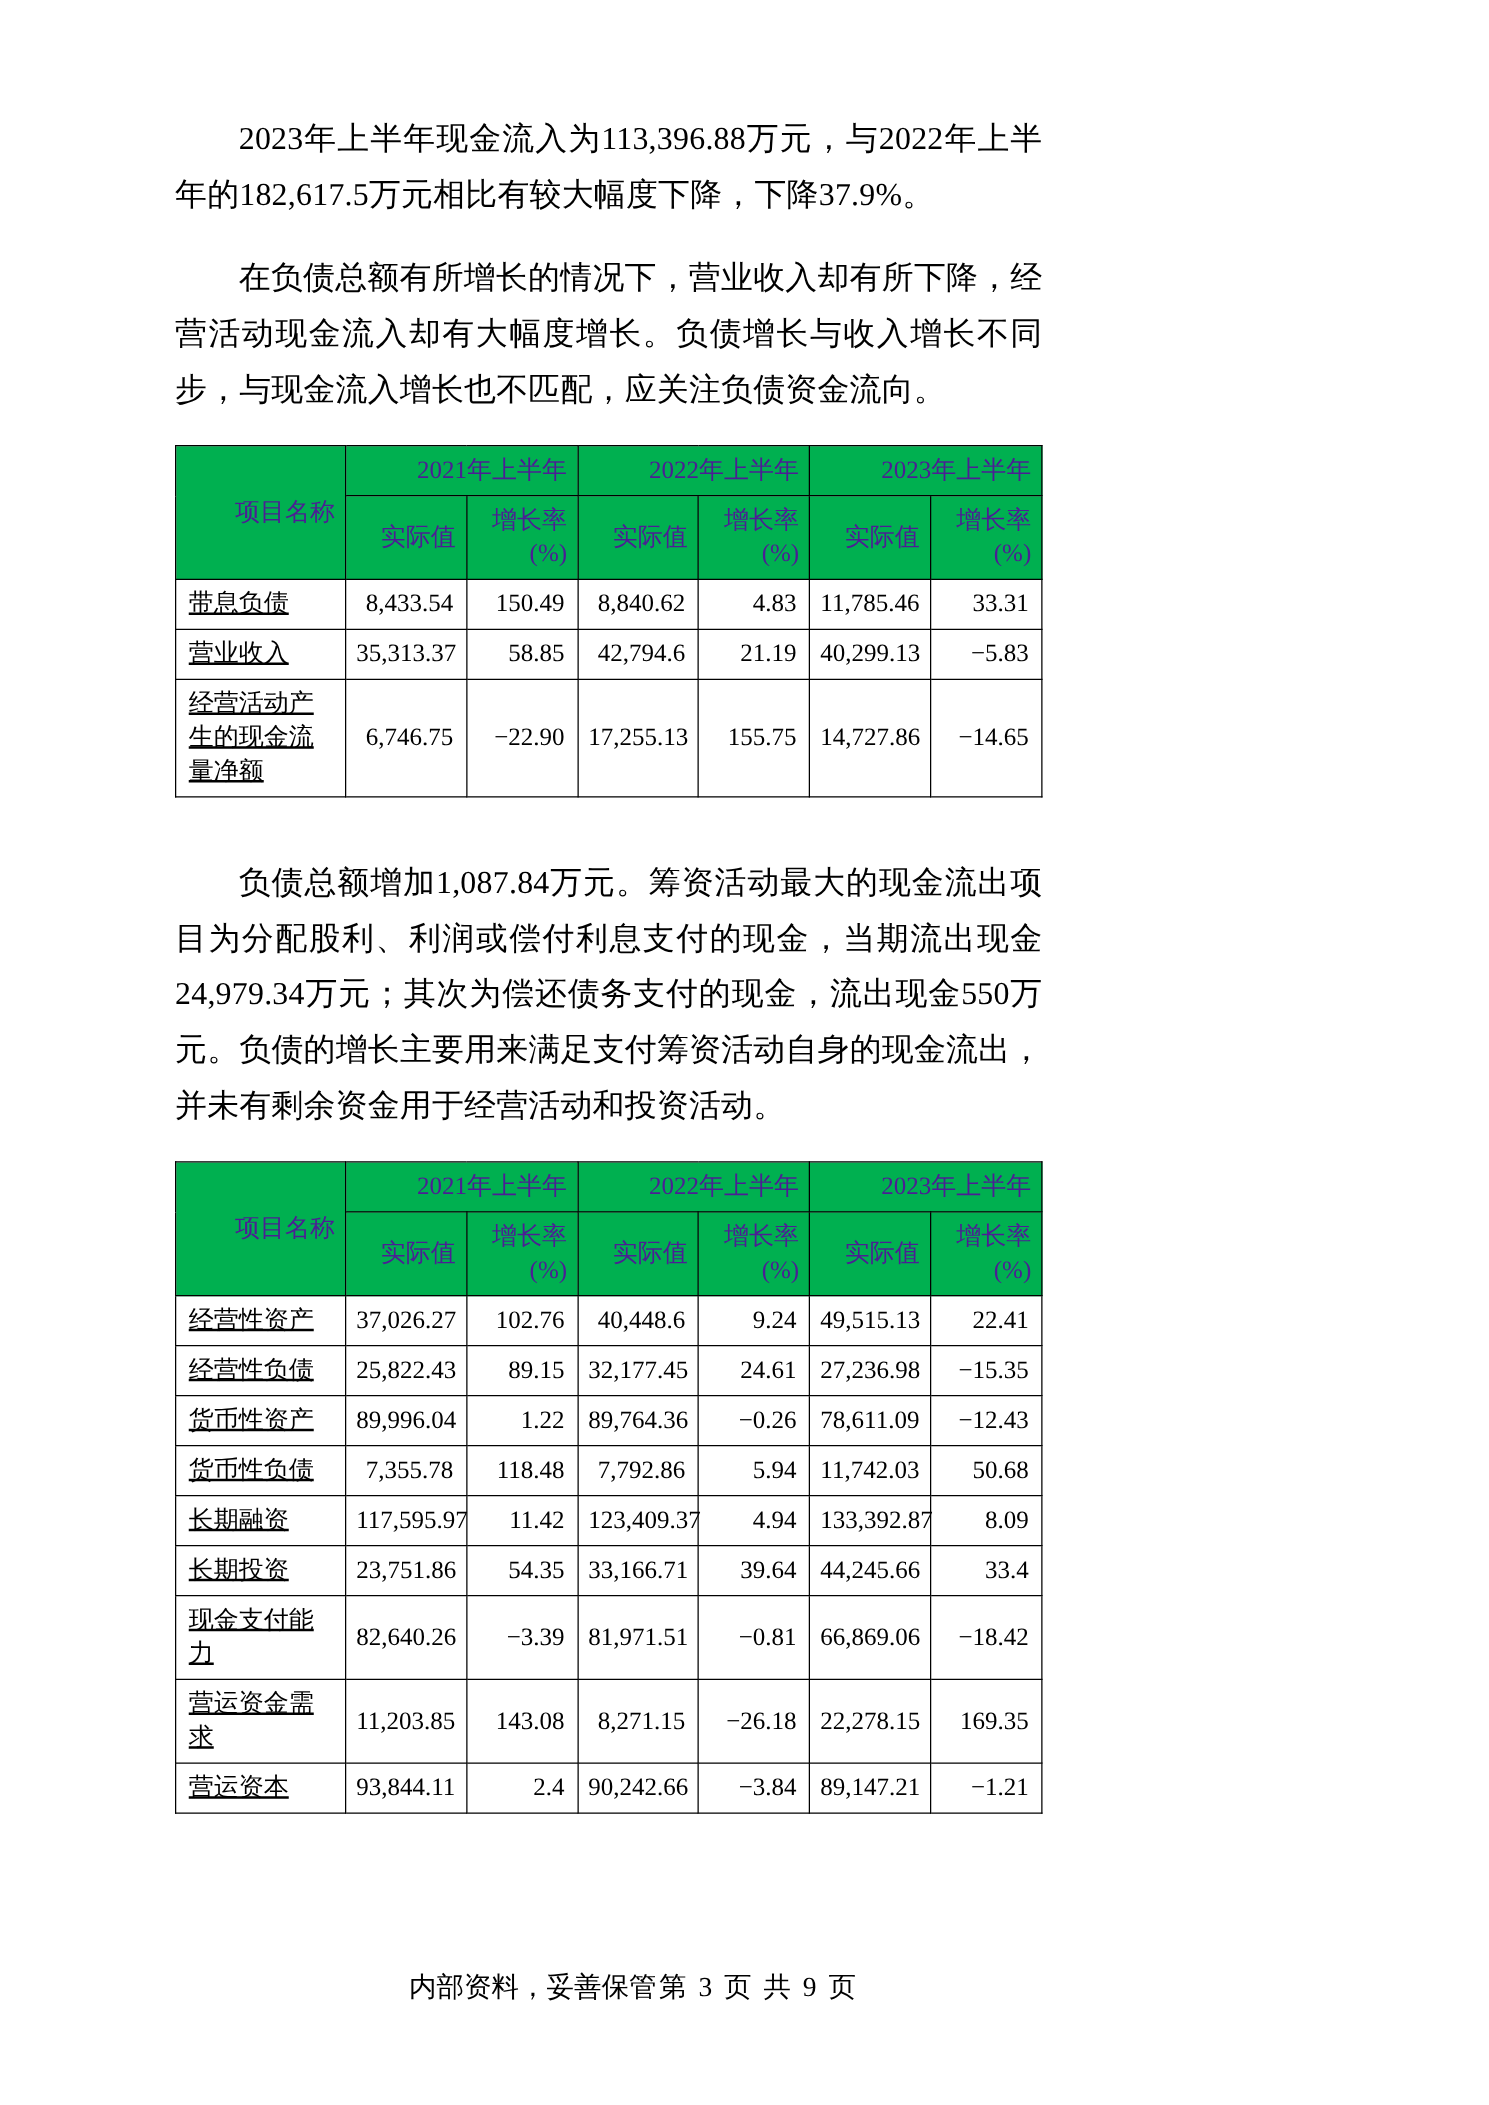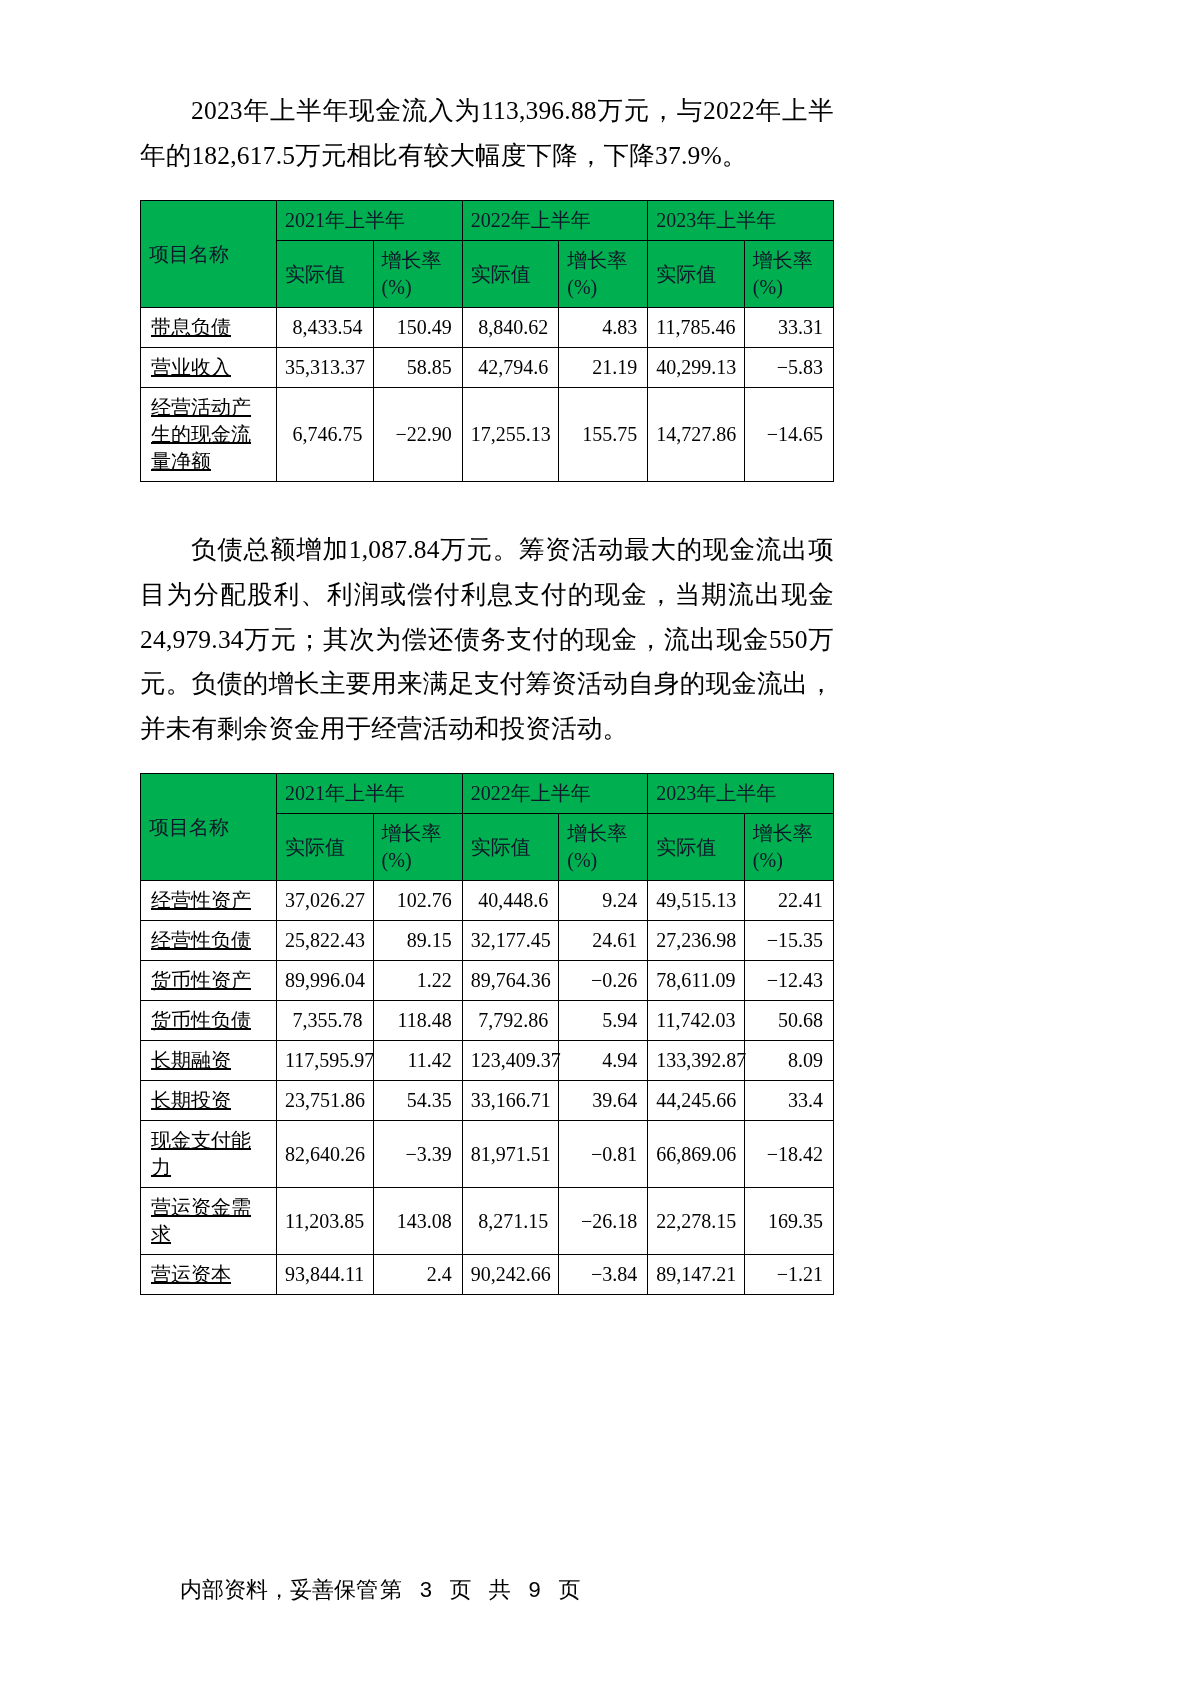--- a/index.html
+++ b/index.html
@@ -45,23 +45,23 @@
     font-size: 20px;
     font-family: "Liberation Serif", serif;
   }
   table.fin th, table.fin td {
     border: 1px solid #000000;
     padding: 6px 8px;
     line-height: 1.35;
   }
   table.fin thead th {
     background: #00B050;
-    text-align: left;
+    text-align: right;
     font-weight: normal;
-    color: #0f172a;
+    color: #4c1d95;
   }
   table.fin thead th.namehead {
     vertical-align: middle;
   }
   table.fin td.name {
     text-align: left;
     padding-left: 10px;
     text-decoration: underline;
   }
   table.fin td.val {
@@ -73,34 +73,35 @@
   col.c-v { width: 14.2%; }
   col.c-r { width: 13.1%; }
   .spacer-md { height: 46px; }
 
   .footer {
     position: absolute;
     left: 140px;
     right: 140px;
     bottom: 96px;
     display: flex;
-    justify-content: flex-start;
+    justify-content: center;
     font-size: 22px;
-    font-family: Liberation Mono, monospace;
+    font-family: Liberation Serif, serif;
     margin-left: 40px;
   }
   .footer .right span { margin: 0 2px; }
 </style>
 </head>
 <body>
 
 <div class="page">
 
   <p class="para">2023年上半年现金流入为113,396.88万元，与2022年上半年的182,617.5万元相比有较大幅度下降，下降37.9%。</p>
 
+  <p class="para">在负债总额有所增长的情况下，营业收入却有所下降，经营活动现金流入却有大幅度增长。负债增长与收入增长不同步，与现金流入增长也不匹配，应关注负债资金流向。</p>
 
 
   <table class="fin">
     <colgroup>
       <col class="c-name">
         <col class="c-v">
         <col class="c-r">
         <col class="c-v">
         <col class="c-r">
         <col class="c-v">

